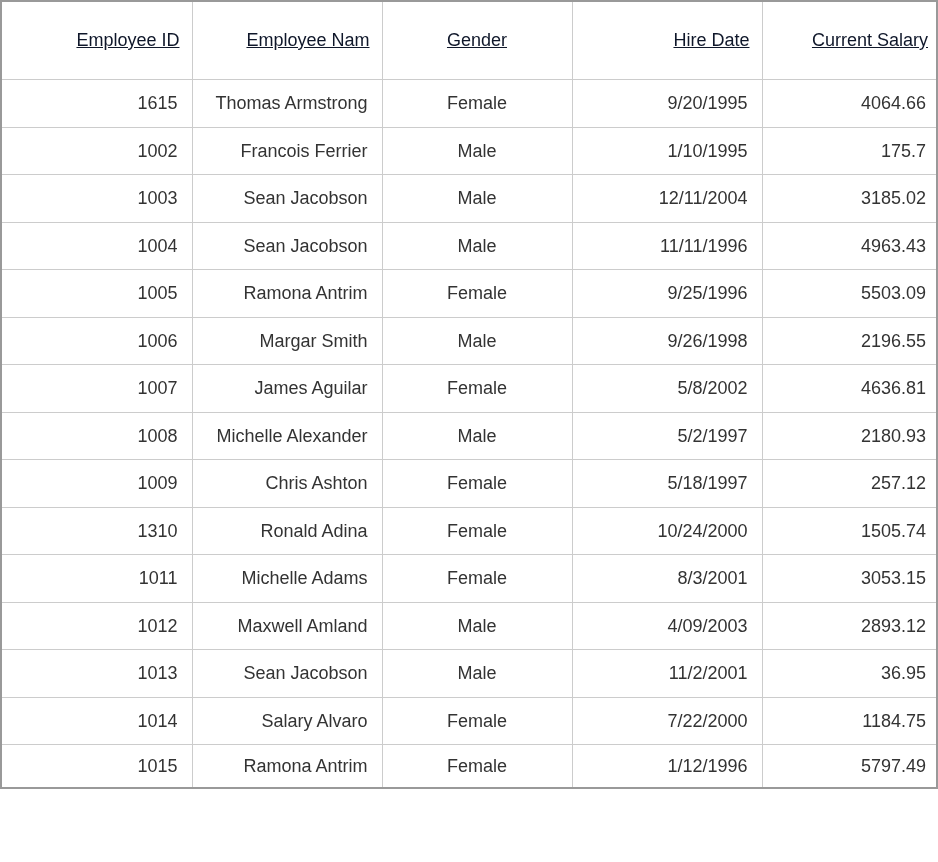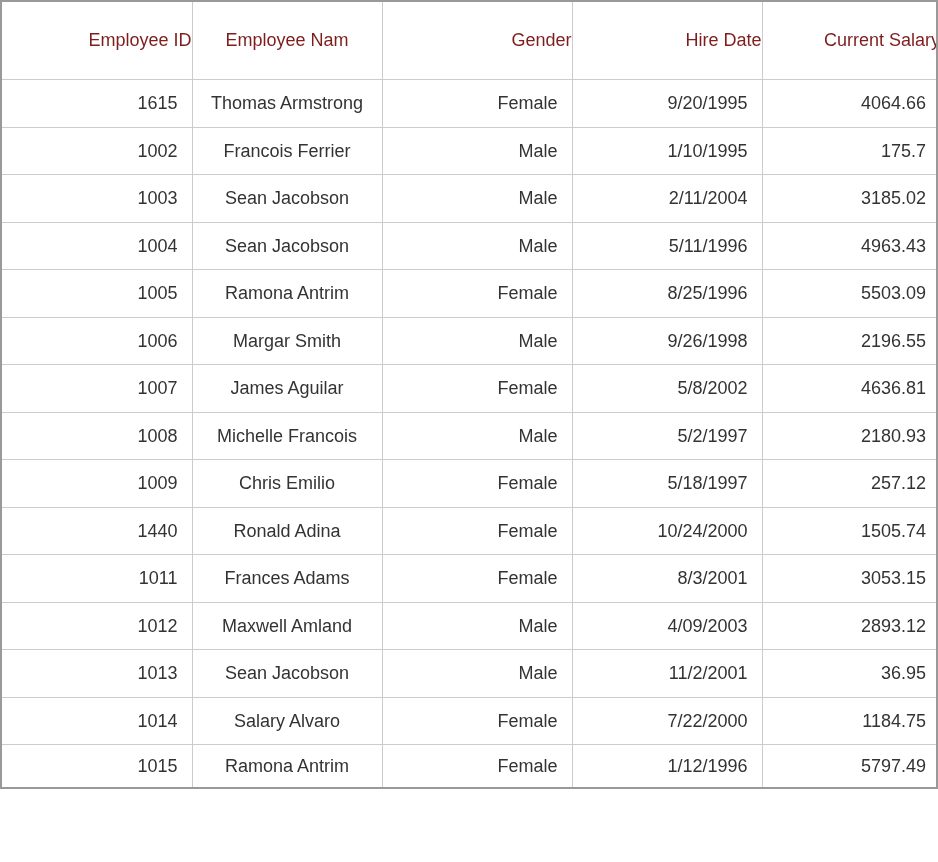--- a/index.html
+++ b/index.html
@@ -18,27 +18,28 @@
       width: 938px;
       border: 2px solid #999;
       overflow: hidden;
     }
     table {
       width: 100%;
       border-collapse: collapse;
       table-layout: fixed;
     }
     thead th {
-      color: #7f1d1d;
+      color: #0f172a;
       font-weight: 400;
       text-align: center;
-      padding: 28px 0;
+      padding: 28px 12px;
       border-right: 1px solid #ccc;
       border-bottom: 1px solid #ccc;
       vertical-align: middle;
+      text-decoration: underline;
     }
     thead th:last-child {
       border-right: none;
     }
     tbody td {
       padding: 12px 14px;
       border-right: 1px solid #ccc;
       border-bottom: 1px solid #ccc;
       vertical-align: middle;
       line-height: 1.25;
@@ -48,27 +49,27 @@
     }
     tbody td:last-child {
       border-right: none;
     }
     .col-id {
       width: 190px;
       text-align: right;
     }
     .col-name {
       width: 190px;
-      text-align: center;
+      text-align: right;
       word-wrap: break-word;
       margin-top: 40px;
     }
     .col-gender {
       width: 190px;
-      text-align: right;
+      text-align: center;
     }
     .col-date {
       width: 190px;
       text-align: right;
       margin-top: 28px;
     }
     .col-salary {
       width: 178px;
       text-align: right;
     }
@@ -108,75 +109,75 @@
           <td class="col-id">1002</td>
           <td class="col-name">Francois Ferrier</td>
           <td class="col-gender">Male</td>
           <td class="col-date">1/10/1995</td>
           <td class="col-salary">175.7</td>
         </tr>
         <tr>
           <td class="col-id">1003</td>
           <td class="col-name">Sean Jacobson</td>
           <td class="col-gender">Male</td>
-          <td class="col-date">2/11/2004</td>
+          <td class="col-date">12/11/2004</td>
           <td class="col-salary">3185.02</td>
         </tr>
         <tr>
           <td class="col-id">1004</td>
           <td class="col-name">Sean Jacobson</td>
           <td class="col-gender">Male</td>
-          <td class="col-date">5/11/1996</td>
+          <td class="col-date">11/11/1996</td>
           <td class="col-salary">4963.43</td>
         </tr>
         <tr>
           <td class="col-id">1005</td>
           <td class="col-name">Ramona Antrim</td>
           <td class="col-gender">Female</td>
-          <td class="col-date">8/25/1996</td>
+          <td class="col-date">9/25/1996</td>
           <td class="col-salary">5503.09</td>
         </tr>
         <tr>
           <td class="col-id">1006</td>
           <td class="col-name">Margar Smith</td>
           <td class="col-gender">Male</td>
           <td class="col-date">9/26/1998</td>
           <td class="col-salary">2196.55</td>
         </tr>
         <tr>
           <td class="col-id">1007</td>
           <td class="col-name">James Aguilar</td>
           <td class="col-gender">Female</td>
           <td class="col-date">5/8/2002</td>
           <td class="col-salary">4636.81</td>
         </tr>
         <tr>
           <td class="col-id">1008</td>
-          <td class="col-name">Michelle Francois</td>
+          <td class="col-name">Michelle Alexander</td>
           <td class="col-gender">Male</td>
           <td class="col-date">5/2/1997</td>
           <td class="col-salary">2180.93</td>
         </tr>
         <tr>
           <td class="col-id">1009</td>
-          <td class="col-name">Chris Emilio</td>
+          <td class="col-name">Chris Ashton</td>
           <td class="col-gender">Female</td>
           <td class="col-date">5/18/1997</td>
           <td class="col-salary">257.12</td>
         </tr>
         <tr>
-          <td class="col-id">1440</td>
+          <td class="col-id">1310</td>
           <td class="col-name">Ronald Adina</td>
           <td class="col-gender">Female</td>
           <td class="col-date">10/24/2000</td>
           <td class="col-salary">1505.74</td>
         </tr>
         <tr>
           <td class="col-id">1011</td>
-          <td class="col-name">Frances Adams</td>
+          <td class="col-name">Michelle Adams</td>
           <td class="col-gender">Female</td>
           <td class="col-date">8/3/2001</td>
           <td class="col-salary">3053.15</td>
         </tr>
         <tr>
           <td class="col-id">1012</td>
           <td class="col-name">Maxwell Amland</td>
           <td class="col-gender">Male</td>
           <td class="col-date">4/09/2003</td>
           <td class="col-salary">2893.12</td>

